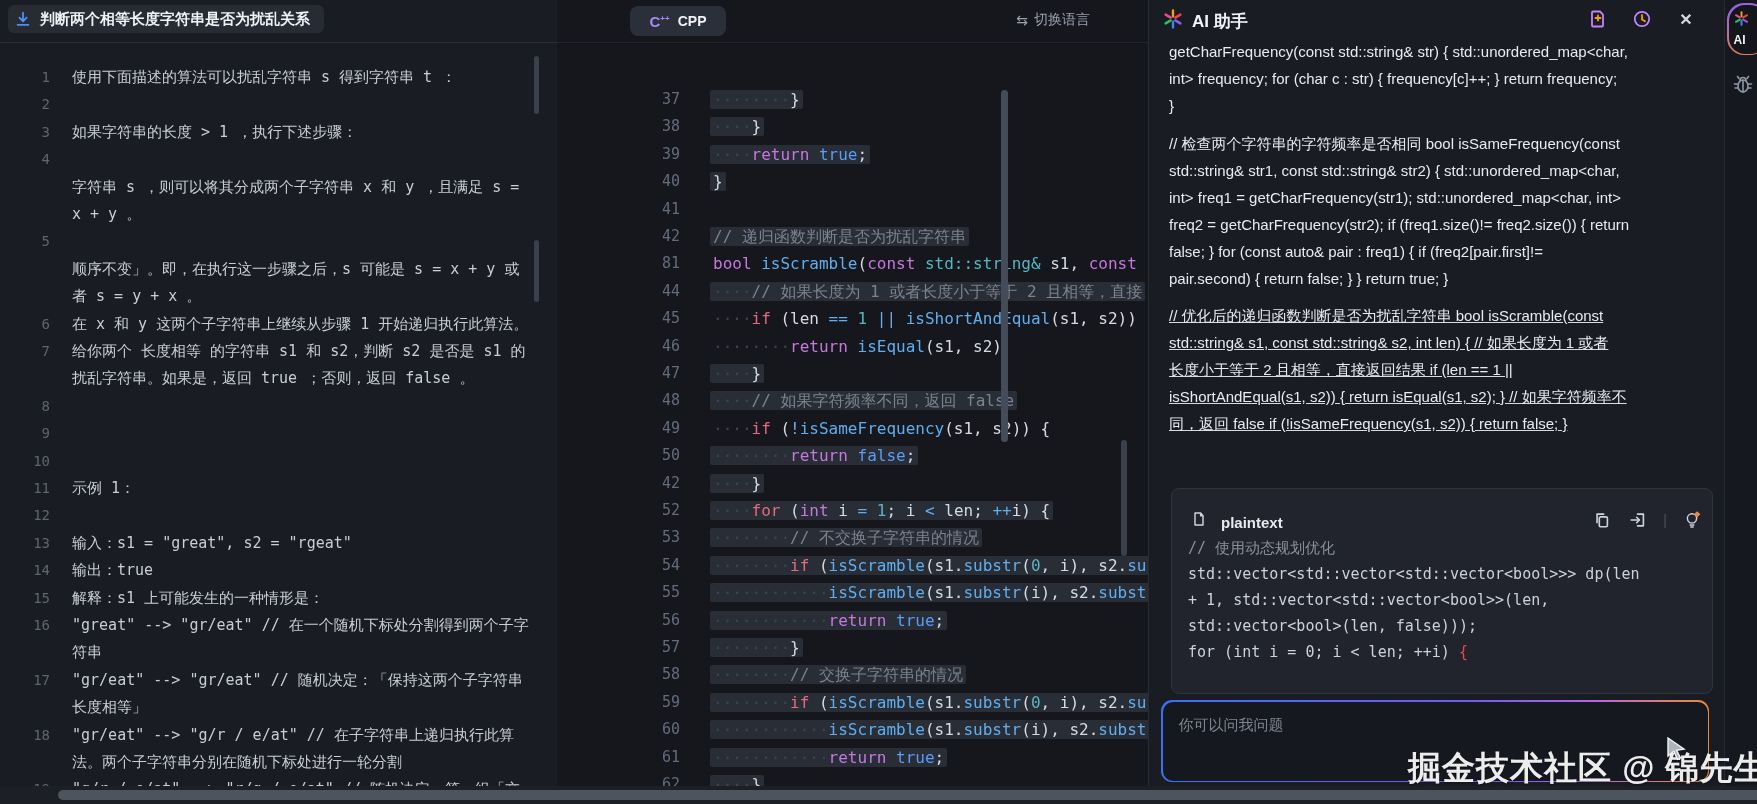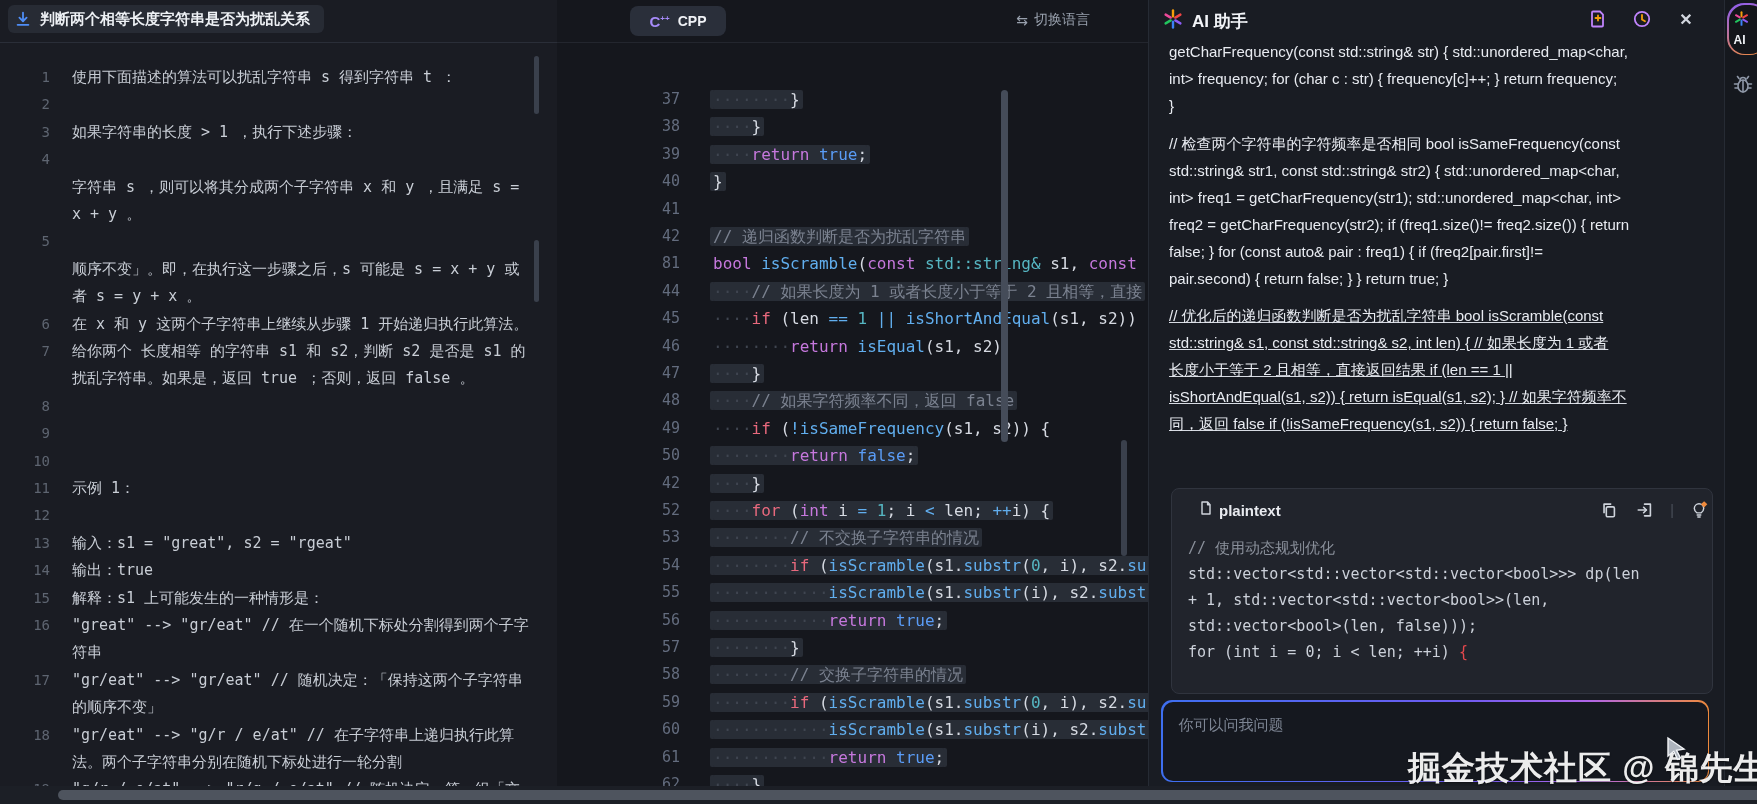--- a/index.html
+++ b/index.html
@@ -52,22 +52,22 @@
   .ai-title-wrap{position:absolute;left:14px;top:9px;display:flex;align-items:center;gap:9px;}
   .ai-title{font-weight:bold;font-size:17px;color:#f2f4f8;}
   .ai-hicons{position:absolute;right:28px;top:8px;display:flex;align-items:center;gap:22px;}
   .hicon{width:22px;height:22px;cursor:pointer;display:flex;align-items:center;justify-content:center;}
   .close-x{color:#d3d7df;font-weight:bold;font-size:16px;}
   .apara{position:absolute;left:20px;width:540px;}
   .arow{white-space:pre;font-size:15px;line-height:27px;color:#e8ebf1;overflow:hidden;}
 
   .code-block{position:absolute;left:22px;top:488px;width:542px;height:206px;background:#21242c;
               border:1px solid #30343e;border-radius:8px;box-sizing:border-box;}
-  .cb-header{position:absolute;left:12px;top:0;width:100%;height:42px;display:flex;align-items:center;
-             padding:0 14px;box-sizing:border-box;gap:5px;}
+  .cb-header{position:absolute;left:5px;top:0;width:100%;height:42px;display:flex;align-items:flex-end;
+             padding:0 14px;box-sizing:border-box;gap:14px;}
   .cb-lang{font-weight:bold;font-size:15px;color:#e8eaef;}
   .cb-icons{margin-left:auto;display:flex;align-items:center;gap:14px;}
   .cb-sep{color:#4a505b;font-size:14px;}
   .crows{position:absolute;left:16px;top:46px;right:10px;}
   .crow{white-space:pre;font-size:15px;line-height:26px;color:#ccd1da;overflow:hidden;}
   .c-cm{color:#8b919c}.c-red{color:#e5484d}
 
   .chat-input-wrap{position:absolute;left:12px;top:700px;width:548px;height:82px;border-radius:11px;
      background:linear-gradient(90deg,#3e6ff0 0%,#6e5bf0 55%,#b065e8 78%,#ef8a3c 100%);padding:1.5px;box-sizing:border-box;}
   .chat-input-inner{width:100%;height:100%;background:#15181f;border-radius:10px;box-sizing:border-box;}
@@ -131,21 +131,21 @@
       <div class="lrow" style="top: 420.2px;"><span class="lnum">9</span><span class="ltext"></span></div>
       <div class="lrow" style="top: 447.6px;"><span class="lnum">10</span><span class="ltext"></span></div>
       <div class="lrow" style="top: 475px;"><span class="lnum">11</span><span class="ltext">示例 1：</span></div>
       <div class="lrow" style="top: 502.4px;"><span class="lnum">12</span><span class="ltext"></span></div>
       <div class="lrow" style="top: 529.8px;"><span class="lnum">13</span><span class="ltext">输入：s1 = "great", s2 = "rgeat"</span></div>
       <div class="lrow" style="top: 557.2px;"><span class="lnum">14</span><span class="ltext">输出：true</span></div>
       <div class="lrow" style="top: 584.6px;"><span class="lnum">15</span><span class="ltext">解释：s1 上可能发生的一种情形是：</span></div>
       <div class="lrow" style="top: 612px;"><span class="lnum">16</span><span class="ltext">"great" --&gt; "gr/eat" // 在一个随机下标处分割得到两个子字</span></div>
       <div class="lrow" style="top: 639.4px;"><span class="lnum"></span><span class="ltext">符串</span></div>
       <div class="lrow" style="top: 666.8px;"><span class="lnum">17</span><span class="ltext">"gr/eat" --&gt; "gr/eat" // 随机决定：「保持这两个子字符串</span></div>
-      <div class="lrow" style="top: 694.2px;"><span class="lnum"></span><span class="ltext">的顺序不变」</span></div>
+      <div class="lrow" style="top: 694.2px;"><span class="lnum"></span><span class="ltext">长度相等」</span></div>
       <div class="lrow" style="top: 721.6px;"><span class="lnum">18</span><span class="ltext">"gr/eat" --&gt; "g/r / e/at" // 在子字符串上递归执行此算</span></div>
       <div class="lrow" style="top: 749px;"><span class="lnum"></span><span class="ltext">法。两个子字符串分别在随机下标处进行一轮分割</span></div>
       <div class="lrow" style="top: 776.4px;"><span class="lnum">19</span><span class="ltext">"g/r / e/at" --&gt; "r/g / e/at" // 随机决定：第一组「交</span></div>
     </div>
   <div class="l-scrollmark" style="top:56px;height:58px;"></div>
   <div class="l-scrollmark" style="top:240px;height:62px;"></div>
 </div>
 
 <div class="mid-panel">
   <div class="mid-header">

